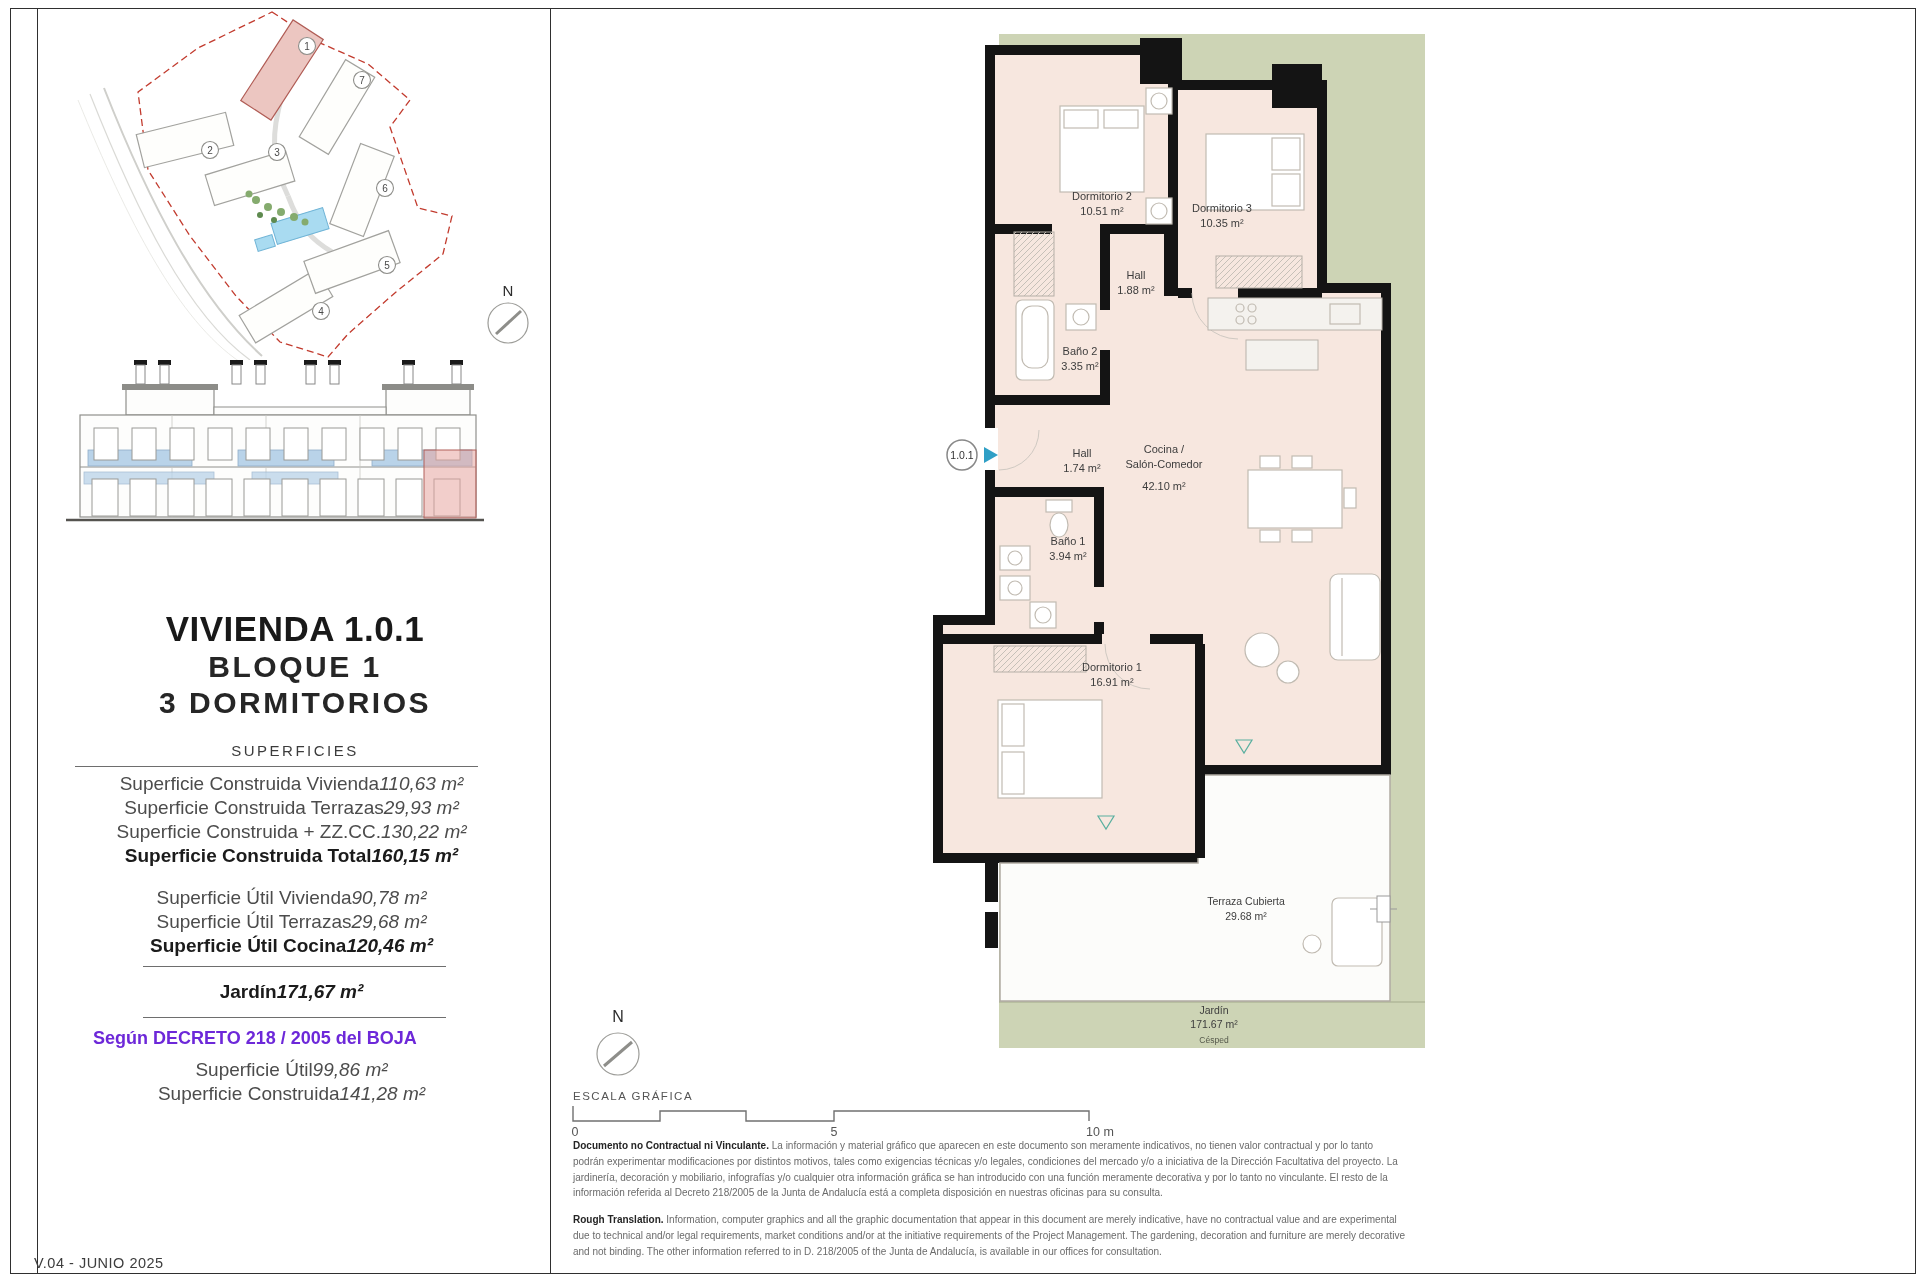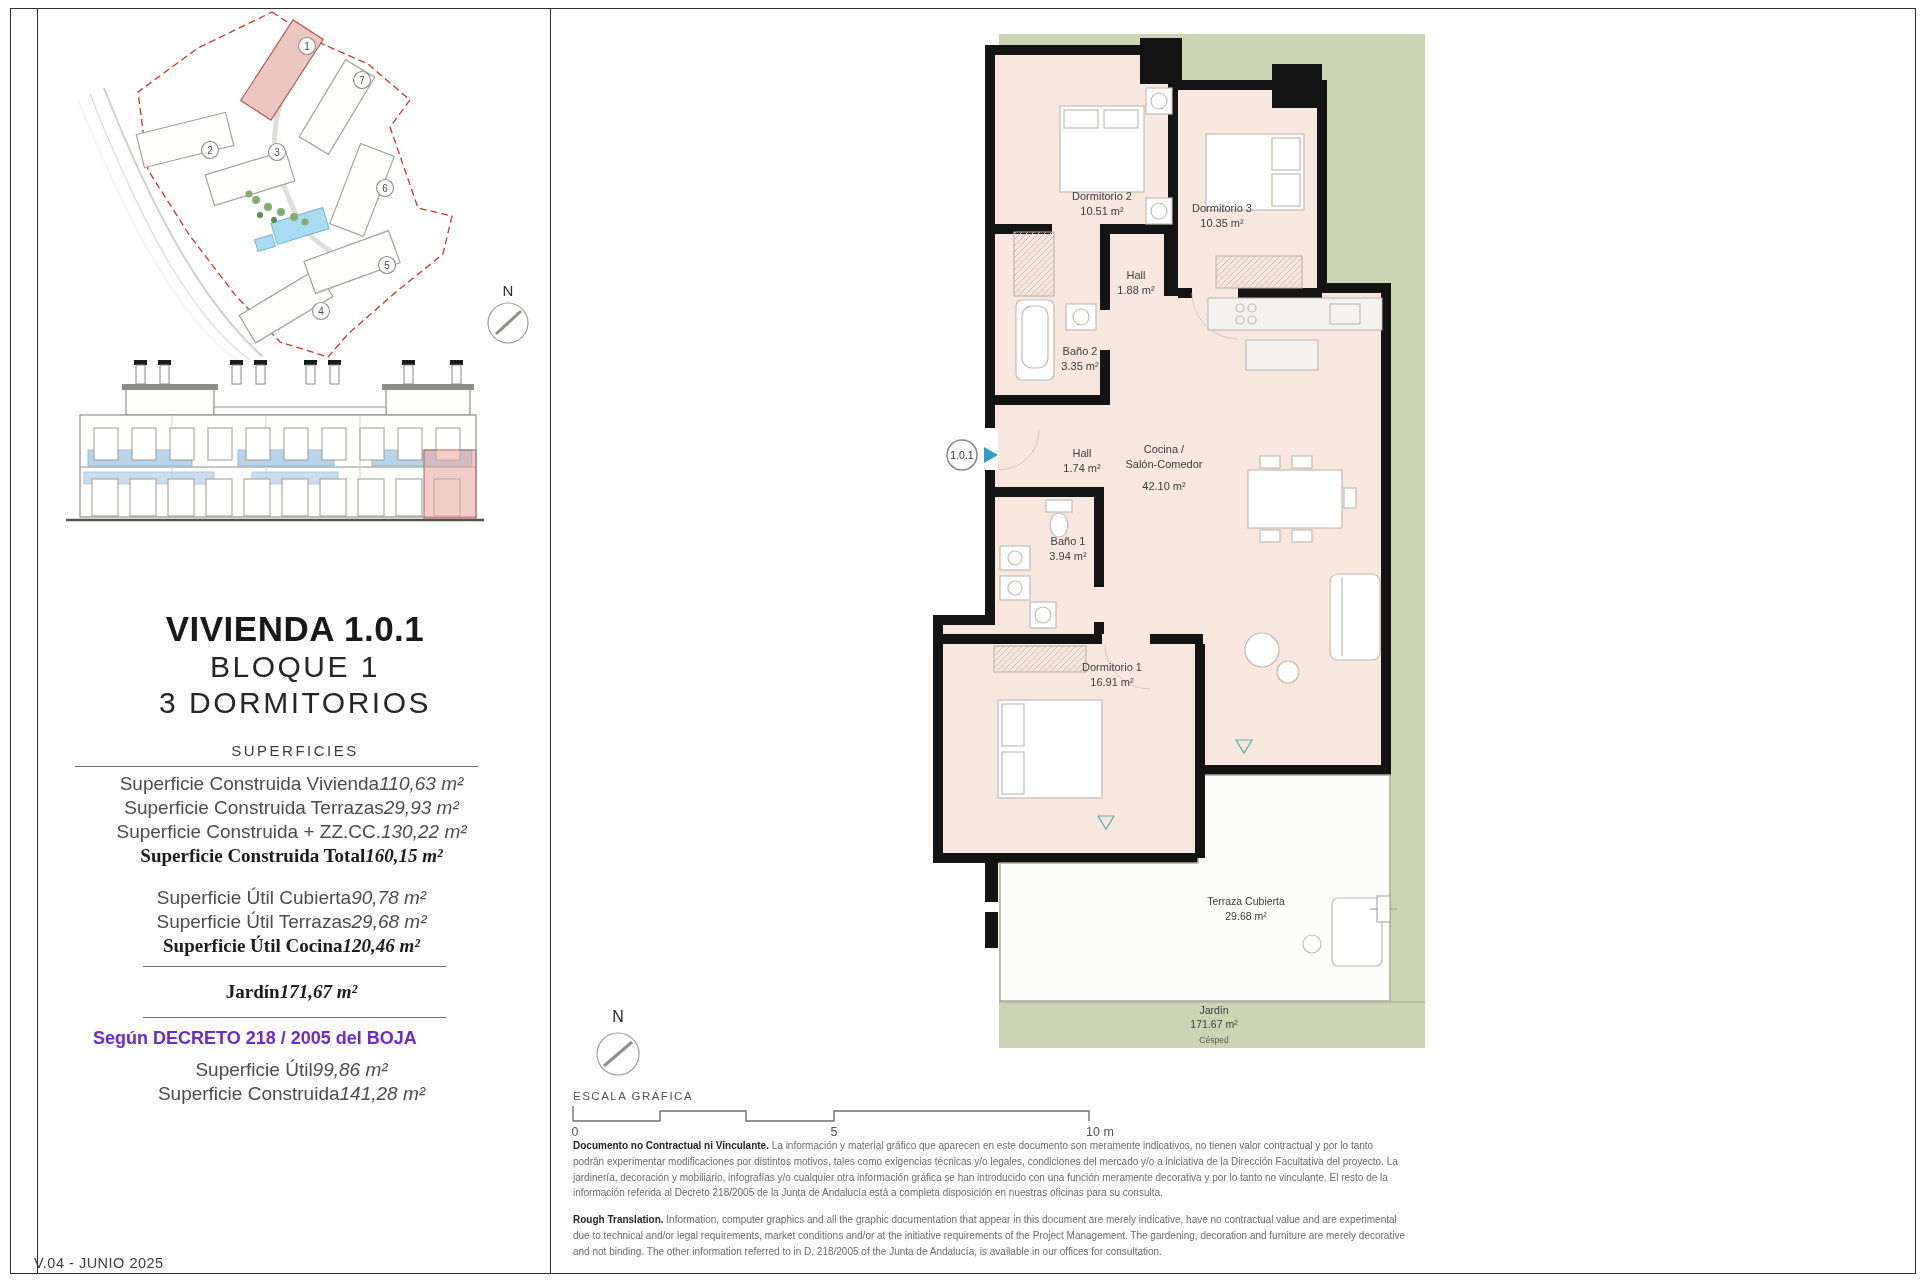--- a/index.html
+++ b/index.html
@@ -5,28 +5,28 @@
   html,body{margin:0;padding:0;}
   body{width:1920px;height:1280px;background:#ffffff;position:relative;overflow:hidden;
        font-family:"Liberation Sans",sans-serif;-webkit-font-smoothing:antialiased;}
   .abs{position:absolute;}
   
   .frame{position:absolute;left:10px;top:8px;width:1904px;height:1264px;border:1.5px solid #2f2f2f;}
   .vline{position:absolute;top:8px;height:1266px;width:0;border-left:1.2px solid #2f2f2f;}
   
   .center-col{left:60px;width:470px;text-align:center;}
   .title{top:609px;font-size:35px;font-weight:bold;letter-spacing:.5px;color:#191919;}
-  .subtitle{font-size:30px;font-weight:400;letter-spacing:2.5px;color:#262626;text-align:center;}
+  .subtitle{font-size:30px;font-weight:700;letter-spacing:2.5px;color:#262626;text-align:center;}
   .surf-head{top:742px;font-size:15px;letter-spacing:2.5px;color:#3b3b3b;}
   .rule{position:absolute;border-top:1.2px solid #6e6e6e;height:0;}
   .tbl{position:absolute;left:93px;width:397px;}
   .srow{display:flex;justify-content:center;height:24px;line-height:24px;
         font-size:19px;color:#4c4c4c;}
   .srow .v{font-style:italic;}
-  .srow.bold{font-weight:bold;color:#1b1b1b;font-family:Liberation Serif, serif;}
+  .srow.bold{font-weight:bold;color:#1b1b1b;}
   .decreto{position:absolute;left:93px;top:1028px;font-size:18px;font-weight:bold;color:#6d28d9;}
   .version{position:absolute;left:34px;top:1255px;font-size:14.5px;color:#3d3d3d;letter-spacing:.5px;}
   
   .disc{position:absolute;left:573px;width:833px;font-size:10px;line-height:15.8px;color:#6b6b6b;}
   .disc b{color:#252525;}
   
   svg text{font-family:"Liberation Sans",sans-serif;}
   .rl{font-size:11px;fill:#3d3d3d;text-anchor:middle;}
   .rl2{font-size:10.5px;fill:#3d3d3d;text-anchor:middle;}
   .rl3{font-size:8.5px;fill:#55584b;text-anchor:middle;}
@@ -228,21 +228,21 @@
       <span class="v">130,22 m²</span>
     </div>
   <div class="srow bold">
       <span>Superficie Construida Total</span>
       <span class="v">160,15 m²</span>
     </div>
 </div>
 
 <div class="tbl" style="top:886px">
   <div class="srow">
-      <span>Superficie Útil Cubierta</span>
+      <span>Superficie Útil Vivienda</span>
       <span class="v">90,78 m²</span>
     </div>
   <div class="srow">
       <span>Superficie Útil Terrazas</span>
       <span class="v">29,68 m²</span>
     </div>
   <div class="srow bold">
       <span>Superficie Útil Cocina</span>
       <span class="v">120,46 m²</span>
     </div>

